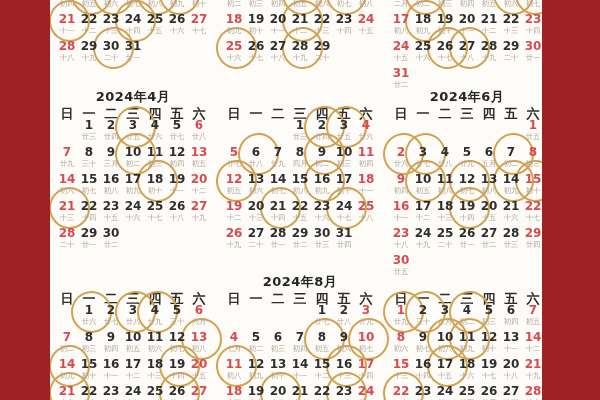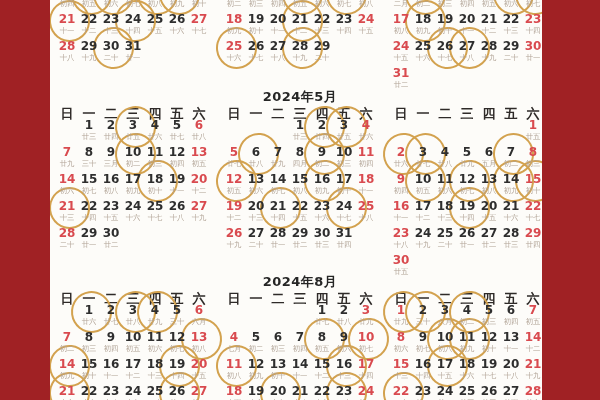--- a/index.html
+++ b/index.html
@@ -160,20 +160,21 @@
         <div class="num" style="left: 88px; top: 139px;">28</div>
         <div class="lun" style="left: 88px; top: 152.5px; color: rgb(177, 163, 150);">十九</div>
         <div class="num" style="left: 110px; top: 139px;">29</div>
         <div class="lun" style="left: 110px; top: 152.5px; color: rgb(177, 163, 150);">二十</div>
         <div class="num we" style="left: 132px; top: 139px;">30</div>
         <div class="lun" style="left: 132px; top: 152.5px; color: rgb(177, 163, 150);">廿一</div>
         <div class="num we" style="left: 0px; top: 166px;">31</div>
         <div class="lun" style="left: 0px; top: 179.5px; color: rgb(177, 163, 150);">廿二</div>
       </div>
       <div class="month" style="left: 56px; top: 88px;">
+        <div class="m-title" style="color: rgb(38, 38, 38);">2024年4月</div>
         <div class="wd" style="left: 0px;">日</div>
         <div class="wd" style="left: 22px;">一</div>
         <div class="wd" style="left: 44px;">二</div>
         <div class="wd" style="left: 66px;">三</div>
         <div class="wd" style="left: 88px;">四</div>
         <div class="wd" style="left: 110px;">五</div>
         <div class="wd" style="left: 132px;">六</div>
         <div class="num" style="left: 22px; top: 31px;">1</div>
         <div class="lun" style="left: 22px; top: 44.5px; color: rgb(177, 163, 150);">廿三</div>
         <div class="num" style="left: 44px; top: 31px;">2</div>
@@ -233,21 +234,20 @@
         <div class="num we" style="left: 132px; top: 112px;">27</div>
         <div class="lun" style="left: 132px; top: 125.5px; color: rgb(177, 163, 150);">十九</div>
         <div class="num we" style="left: 0px; top: 139px;">28</div>
         <div class="lun" style="left: 0px; top: 152.5px; color: rgb(177, 163, 150);">二十</div>
         <div class="num" style="left: 22px; top: 139px;">29</div>
         <div class="lun" style="left: 22px; top: 152.5px; color: rgb(177, 163, 150);">廿一</div>
         <div class="num" style="left: 44px; top: 139px;">30</div>
         <div class="lun" style="left: 44px; top: 152.5px; color: rgb(177, 163, 150);">廿二</div>
       </div>
       <div class="month" style="left: 223px; top: 88px;">
-        <div class="m-title" style="color: rgb(38, 38, 38);">2024年5月</div>
         <div class="wd" style="left: 0px;">日</div>
         <div class="wd" style="left: 22px;">一</div>
         <div class="wd" style="left: 44px;">二</div>
         <div class="wd" style="left: 66px;">三</div>
         <div class="wd" style="left: 88px;">四</div>
         <div class="wd" style="left: 110px;">五</div>
         <div class="wd" style="left: 132px;">六</div>
         <div class="num" style="left: 66px; top: 31px;">1</div>
         <div class="lun" style="left: 66px; top: 44.5px; color: rgb(177, 163, 150);">廿三</div>
         <div class="ring" style="left: 80.5px; top: 18px; border-color: rgb(211, 162, 79); transform: rotate(6deg);"></div>
@@ -313,20 +313,21 @@
         <div class="num" style="left: 44px; top: 139px;">28</div>
         <div class="lun" style="left: 44px; top: 152.5px; color: rgb(177, 163, 150);">廿一</div>
         <div class="num" style="left: 66px; top: 139px;">29</div>
         <div class="lun" style="left: 66px; top: 152.5px; color: rgb(177, 163, 150);">廿二</div>
         <div class="num" style="left: 88px; top: 139px;">30</div>
         <div class="lun" style="left: 88px; top: 152.5px; color: rgb(177, 163, 150);">廿三</div>
         <div class="num" style="left: 110px; top: 139px;">31</div>
         <div class="lun" style="left: 110px; top: 152.5px; color: rgb(177, 163, 150);">廿四</div>
       </div>
       <div class="month" style="left: 390px; top: 88px;">
+        <div class="m-title" style="color: rgb(38, 38, 38);">2024年6月</div>
         <div class="wd" style="left: 0px;">日</div>
         <div class="wd" style="left: 22px;">一</div>
         <div class="wd" style="left: 44px;">二</div>
         <div class="wd" style="left: 66px;">三</div>
         <div class="wd" style="left: 88px;">四</div>
         <div class="wd" style="left: 110px;">五</div>
         <div class="wd" style="left: 132px;">六</div>
         <div class="num we" style="left: 132px; top: 31px;">1</div>
         <div class="lun" style="left: 132px; top: 44.5px; color: rgb(177, 163, 150);">廿五</div>
         <div class="ring" style="left: -7.5px; top: 45px; border-color: rgb(211, 162, 79); transform: rotate(6deg);"></div>

